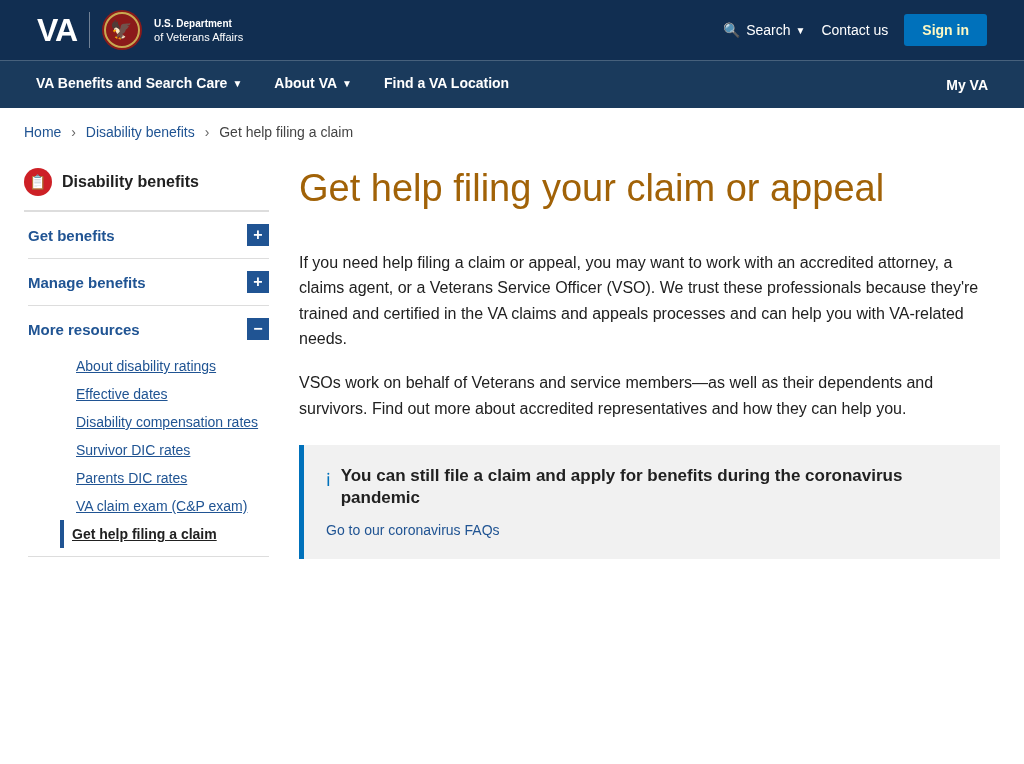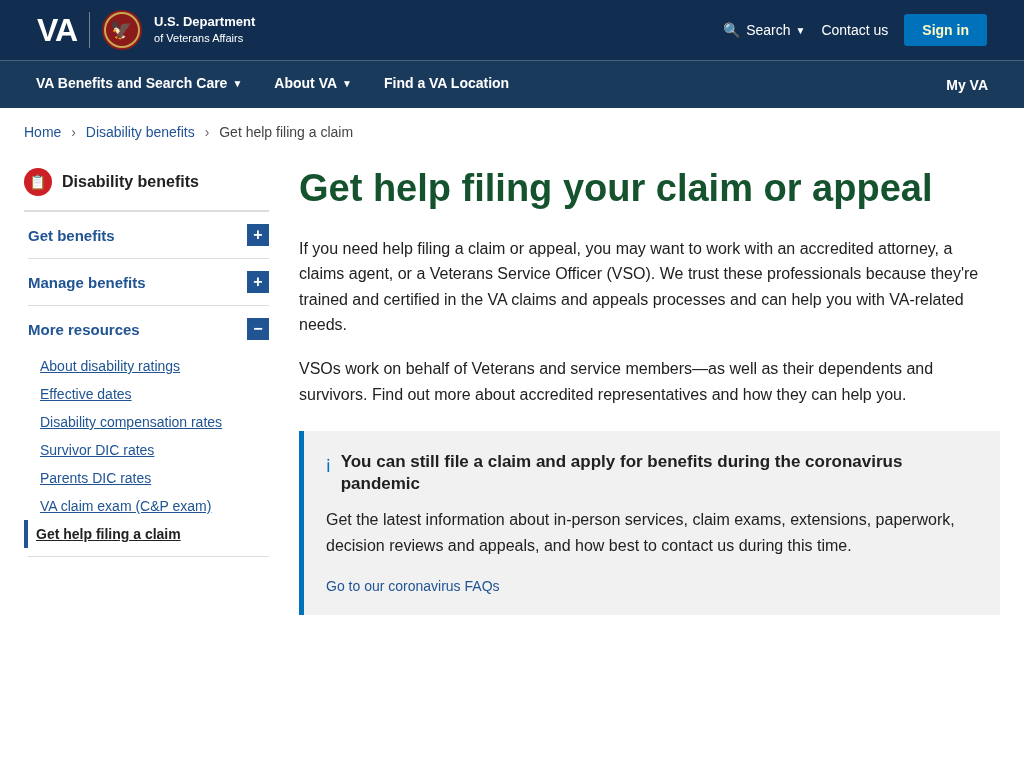--- a/index.html
+++ b/index.html
@@ -53,21 +53,21 @@
     .seal-eagle {
       color: #c8a951;
       font-size: 18px;
     }
     .dept-text {
       color: white;
       font-size: 11px;
       line-height: 1.3;
     }
     .dept-text strong {
-      font-size: 13px;
+      font-size: 10px;
       font-weight: 700;
     }
     .top-nav-right {
       display: flex;
       align-items: center;
       gap: 16px;
     }
     .search-btn {
       color: white;
       background: none;
@@ -220,20 +220,21 @@
       display: flex;
       align-items: center;
       justify-content: center;
       line-height: 1;
       flex-shrink: 0;
     }
     .sidebar-toggle.minus { background: #205493; }
     .sidebar-sub-items {
       padding-left: 8px;
       padding-bottom: 8px;
+      margin-left: 36px;
     }
     .sidebar-sub-item {
       padding: 6px 4px;
       font-size: 14px;
       color: #205493;
       cursor: pointer;
       display: block;
     }
     .sidebar-sub-item.active {
       font-weight: 700;
@@ -244,24 +245,24 @@
       background: none;
     }
 
     
     .content {
       flex: 1;
       padding-top: 10px;
     }
     .page-title {
       font-size: 38px;
-      font-weight: 700;
-      color: #14532d;
+      font-weight: 400;
+      color: #a16207;
       line-height: 1.2;
-      margin-bottom: 24px;
+      margin-bottom: 38px;
     }
     .content-body p {
       font-size: 16px;
       line-height: 1.6;
       color: #212121;
       margin-bottom: 18px;
     }
     .alert-box {
       background: #f1f1f1;
       border-left: 5px solid #0071bb;
@@ -399,19 +400,18 @@
     <h1 class="page-title">Get help filing your claim or appeal</h1>
     <div class="content-body">
       <p>If you need help filing a claim or appeal, you may want to work with an accredited attorney, a claims agent, or a Veterans Service Officer (VSO). We trust these professionals because they're trained and certified in the VA claims and appeals processes and can help you with VA-related needs.</p>
       <p>VSOs work on behalf of Veterans and service members—as well as their dependents and survivors. Find out more about accredited representatives and how they can help you.</p>
 
       <div class="alert-box">
         <div class="alert-header">
           <span class="alert-icon">ℹ</span>
           <span class="alert-title">You can still file a claim and apply for benefits during the coronavirus pandemic</span>
         </div>
-        <p class="alert-body">Get the latest information about in-person services, claim exams, extensions, paperwork, decision reviews and appeals, and how best to contact us during this time.</p>
         <a class="alert-link" href="#">Go to our coronavirus FAQs</a>
       </div>
     </div>
   </main>
 
 </div>
 
 </body></html>

